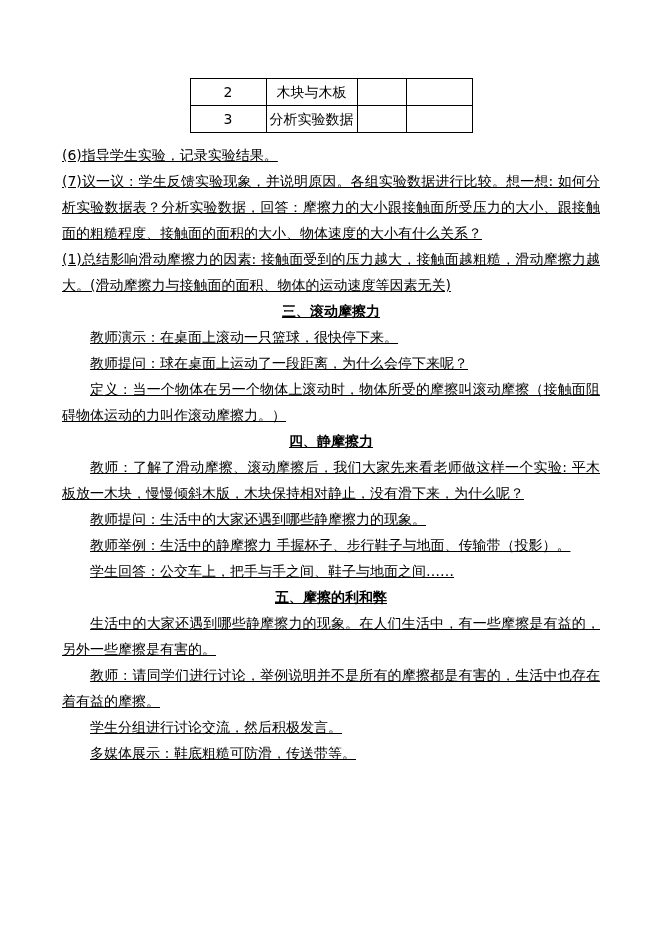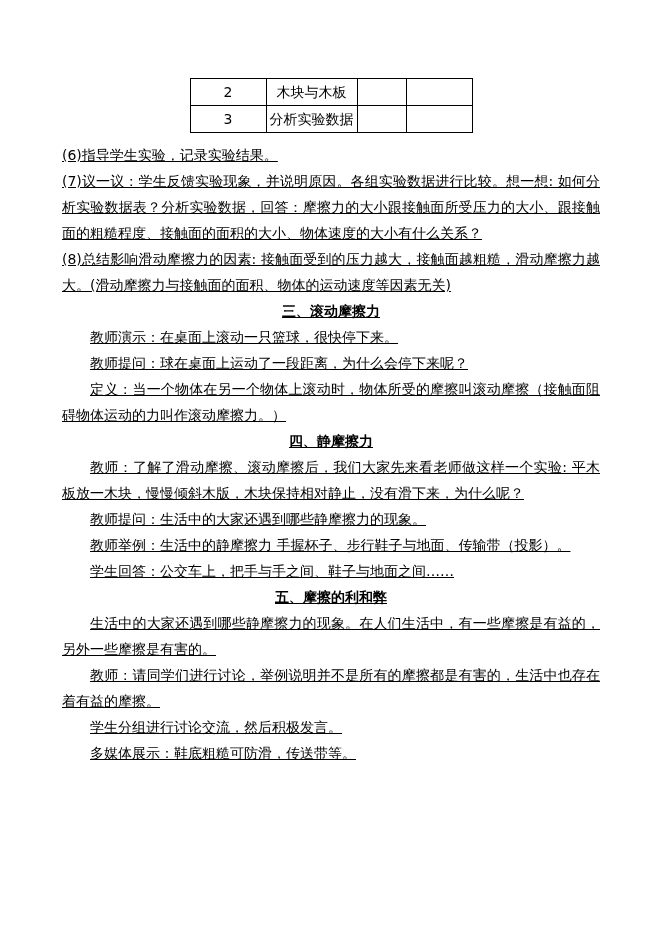--- a/index.html
+++ b/index.html
@@ -80,21 +80,21 @@
         <td>3</td>
         <td>分析实验数据</td>
         <td></td>
         <td></td>
       </tr>
     </tbody>
   </table>
 
   <p class="para">(6)指导学生实验，记录实验结果。</p>
   <p class="para">(7)议一议：学生反馈实验现象，并说明原因。各组实验数据进行比较。想一想: 如何分析实验数据表？分析实验数据，回答：摩擦力的大小跟接触面所受压力的大小、跟接触面的粗糙程度、接触面的面积的大小、物体速度的大小有什么关系？</p>
-  <p class="para">(8)总结影响滑动摩擦力的因素: 接触面受到的压力越大，接触面越粗糙，滑动摩擦力越大。(滑动摩擦力与接触面的面积、物体的运动速度等因素无关)</p>
+  <p class="para">(1)总结影响滑动摩擦力的因素: 接触面受到的压力越大，接触面越粗糙，滑动摩擦力越大。(滑动摩擦力与接触面的面积、物体的运动速度等因素无关)</p>
 
   <h3 class="heading">三、滚动摩擦力</h3>
   <p class="para indent">教师演示：在桌面上滚动一只篮球，很快停下来。</p>
   <p class="para indent">教师提问：球在桌面上运动了一段距离，为什么会停下来呢？</p>
   <p class="para indent">定义：当一个物体在另一个物体上滚动时，物体所受的摩擦叫滚动摩擦（接触面阻碍物体运动的力叫作滚动摩擦力。）</p>
 
   <h3 class="heading">四、静摩擦力</h3>
   <p class="para indent">教师：了解了滑动摩擦、滚动摩擦后，我们大家先来看老师做这样一个实验: 平木板放一木块，慢慢倾斜木版，木块保持相对静止，没有滑下来，为什么呢？</p>
   <p class="para indent">教师提问：生活中的大家还遇到哪些静摩擦力的现象。</p>
   <p class="para indent">教师举例：生活中的静摩擦力 手握杯子、步行鞋子与地面、传输带（投影）。</p>

